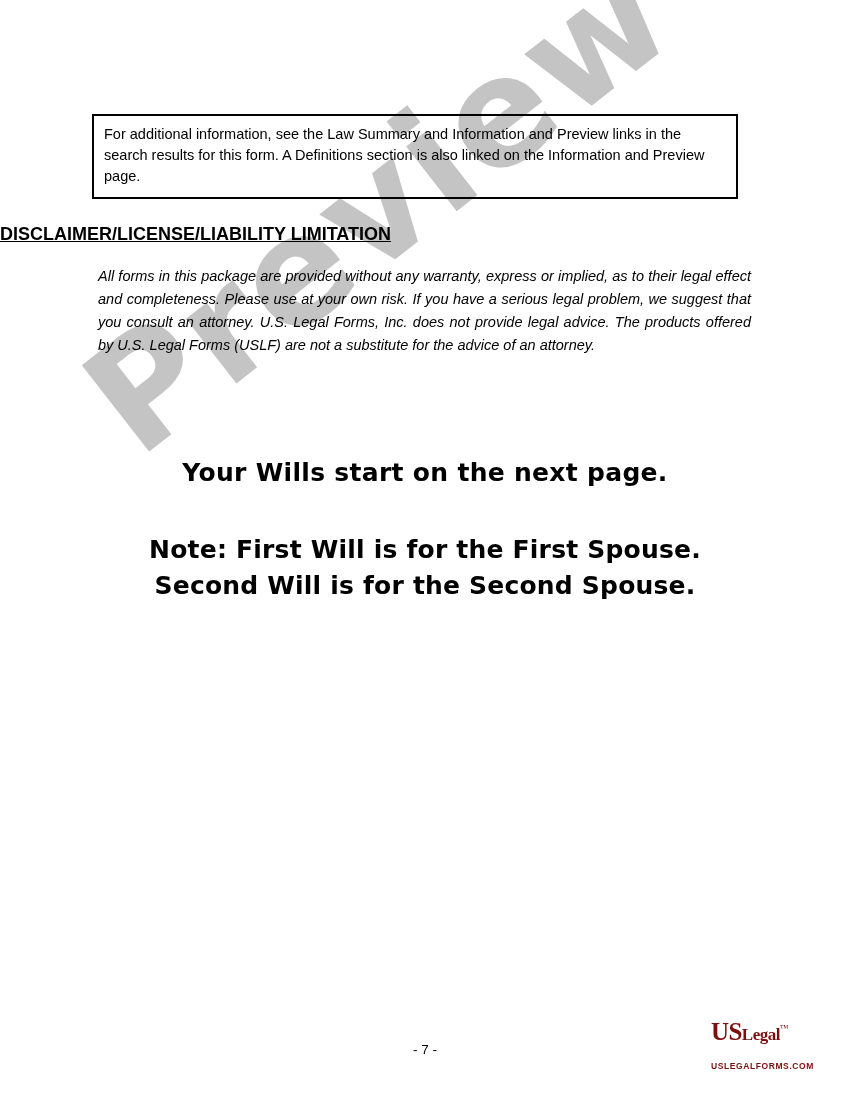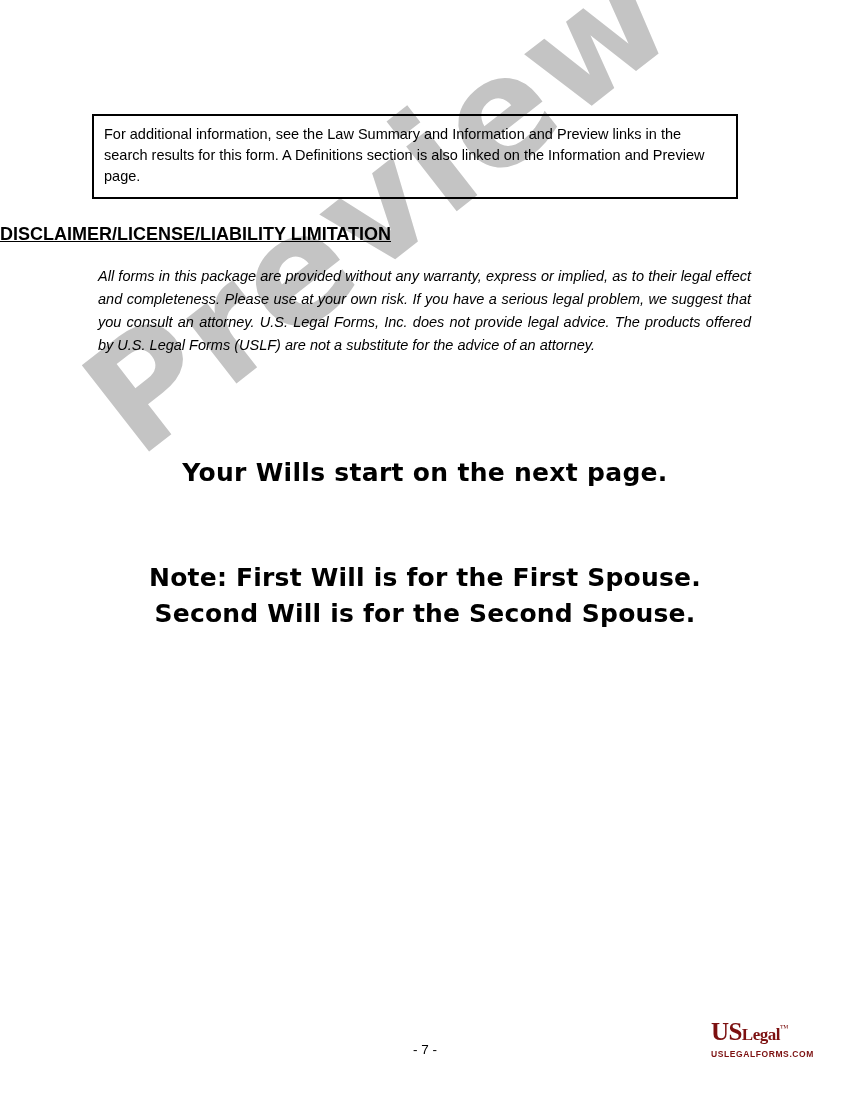--- a/index.html
+++ b/index.html
@@ -102,21 +102,21 @@
     text-align: center;
     font-family: "DejaVu Sans", sans-serif;
     font-weight: bold;
     font-size: 25px;
     letter-spacing: 0.3px;
     z-index: 10;
   }
   .notice-2 {
     position: absolute;
     left: 105px;
-    top: 560px;
+    top: 532px;
     width: 640px;
     text-align: center;
     font-family: "DejaVu Sans", sans-serif;
     font-weight: bold;
     font-size: 25px;
     line-height: 1.42;
     letter-spacing: 0.2px;
     z-index: 10;
   }
 
@@ -149,21 +149,21 @@
   }
   .logo-main .small-s {
     font-size: 17px;
   }
   .logo-tm {
     font-size: 9px;
     vertical-align: super;
     font-weight: normal;
   }
   .logo-sub {
-    margin-top: 3px;
+    margin-top: 15px;
     font-family: "Liberation Sans", sans-serif;
     font-size: 8.5px;
     font-weight: bold;
     color: #7c1010;
     letter-spacing: 0.6px;
   }
 </style>
 </head>
 <body>
 

